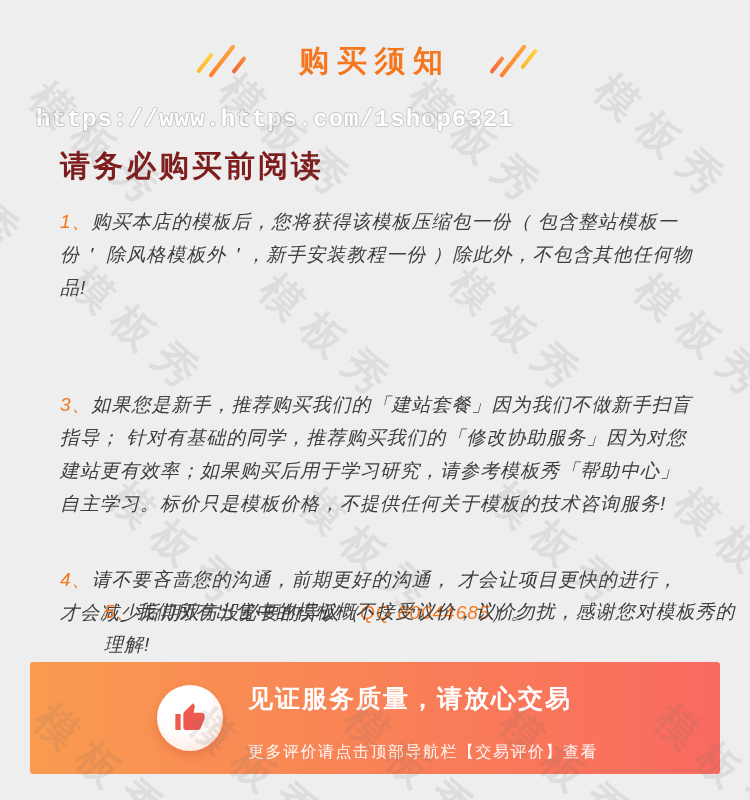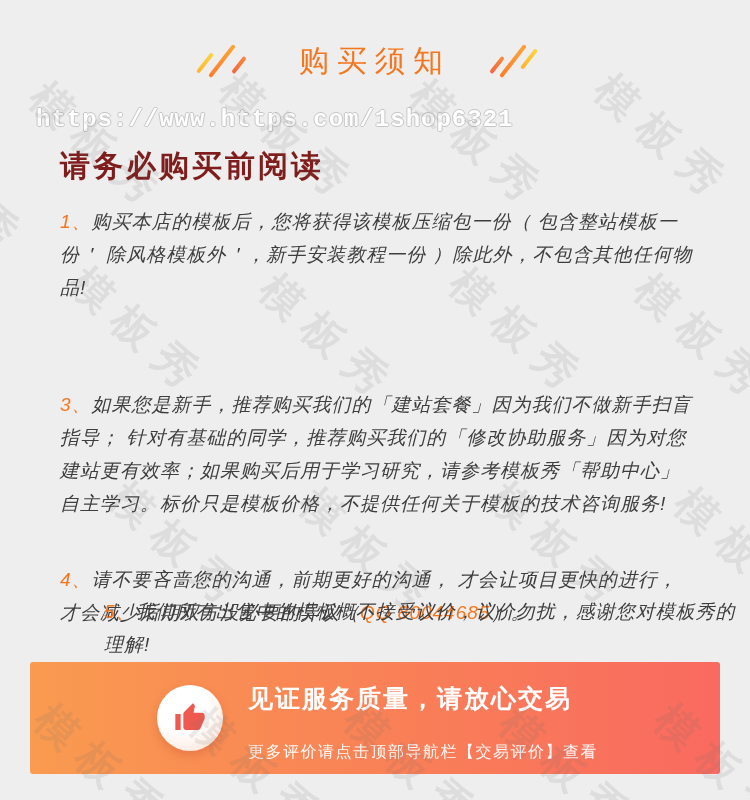--- a/index.html
+++ b/index.html
@@ -23,21 +23,21 @@
     pointer-events:none;user-select:none;
   }
   
   .hdr{position:absolute;top:36px;left:0;width:750px;height:50px;z-index:2;
        display:flex;align-items:center;justify-content:center;gap:26px;}
   .deco{position:relative;width:72px;height:48px;}
   .slash{position:absolute;width:4px;border-radius:3px;transform:rotate(38deg);}
   .s-yellow{background:linear-gradient(180deg,#ffd23e,#ffb52e);}
   .s-long{background:linear-gradient(180deg,#ffa53b,#ff7d2a);}
   .s-red{background:linear-gradient(180deg,#fb8a3c,#f4653a);}
-  .hdr-title{font-size:30px;font-weight:400;color:#f5761d;letter-spacing:8px;margin:8px;}
+  .hdr-title{font-size:30px;font-weight:700;color:#f5761d;letter-spacing:8px;margin:8px;}
   
   .intro{position:absolute;left:60px;top:146px;z-index:2;margin:0;
          font-size:30px;font-weight:700;color:#7f1d1d;letter-spacing:3px;}
   
   .notice{position:absolute;left:60px;width:634px;margin:0;z-index:2;
           font-size:19px;line-height:33px;color:#3e3e3e;letter-spacing:1px;font-style:italic;}
   .n1{top:205px;} .n2{top:283px;} .n3{top:388px;} .n4{top:518px;margin-top:45px;} .n5{top:595px;margin-left:44px;}
   .orange{color:#f5761d;}
   
   .banner{position:absolute;left:30px;top:662px;width:690px;height:112px;z-index:3;

